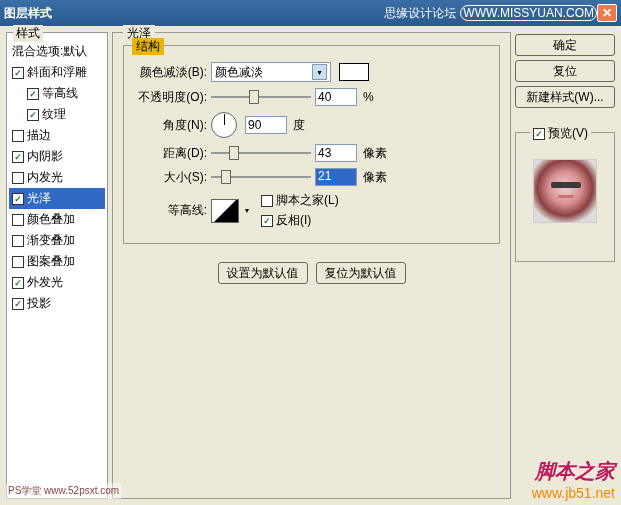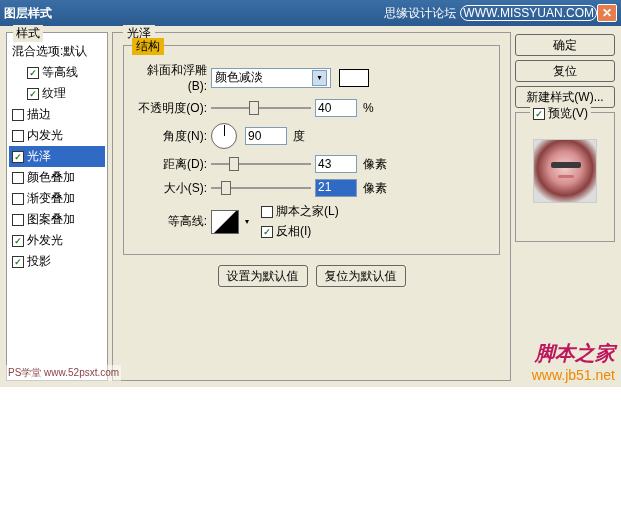--- a/index.html
+++ b/index.html
@@ -1,21 +1,21 @@
 <!DOCTYPE html>
 <html><head>
 <meta charset="utf-8">
 <style>
 *{box-sizing:border-box;margin:0;padding:0;font-family:"Microsoft YaHei",SimSun,sans-serif;font-size:12px}
 body{background:#fff;width:621px;height:505px;overflow:hidden;position:relative}
 .titlebar{background:linear-gradient(#3a6ea5,#2a5a8f);color:#fff;height:26px;display:flex;align-items:center;padding:0 4px;font-weight:bold;font-size:13px}
 .titlebar-text{flex:1}
 .titlebar-right{display:flex;align-items:center;gap:4px;font-size:10px;font-weight:normal}
 .close-btn{width:20px;height:18px;background:#e77c4c;border:1px solid #fff;border-radius:2px;display:flex;align-items:center;justify-content:center;color:#fff;font-weight:bold}
-.dialog-body{background:#ece9d8;height:361px;display:flex;padding:6px;gap:4px;position:relative}
+.dialog-body{background:#ece9d8;height:479px;display:flex;padding:6px;gap:4px;position:relative}
 .styles-panel{width:102px;border:1px solid #999;background:#fff;position:relative}
 .styles-header{position:absolute;top:-8px;left:6px;background:#ece9d8;padding:0 3px;font-size:12px}
 .styles-list{padding:8px 2px 2px 2px}
 .style-item{display:flex;align-items:center;padding:2px 3px;gap:3px;cursor:pointer}
 .style-item.selected{background:#316ac5;color:#fff}
 .style-item.indent{padding-left:18px}
 .cb{width:12px;height:12px;border:1px solid #333;background:#fff;display:inline-flex;align-items:center;justify-content:center;font-size:9px;color:#000;flex-shrink:0}
 .cb.checked::before{content:"✓";color:#2a7a2a;font-weight:bold}
 .main-panel{flex:1;position:relative;border:1px solid #999;padding:8px}
 .main-header{position:absolute;top:-8px;left:10px;background:#ece9d8;padding:0 4px}
@@ -29,24 +29,24 @@
 .slider{width:100px;height:18px;position:relative;display:flex;align-items:center}
 .slider-track{height:2px;background:#999;width:100%;position:relative}
 .slider-thumb{position:absolute;width:10px;height:14px;background:#ece9d8;border:1px solid #666;top:-6px}
 .num-input{width:42px;height:18px;border:1px solid #7f9db9;background:#fff;padding:0 2px;text-align:left}
 .num-input.sel{background:#316ac5;color:#ffffff}
 .unit{margin-left:2px}
 .angle-dial{width:26px;height:26px;border:1px solid #666;border-radius:50%;background:#fff;position:relative}
 .angle-dial::after{content:"";position:absolute;width:1px;height:11px;background:#000;left:12px;top:1px}
 .contour-thumb{width:28px;height:24px;border:1px solid #666;background:linear-gradient(135deg,#fff 0%,#fff 48%,#000 52%,#000 100%)}
 .cb-label{display:flex;align-items:center;gap:3px}
-.btn-row{display:flex;justify-content:center;gap:8px;margin-top:10px}
+.btn-row{display:flex;justify-content:center;gap:8px;margin-top:18px}
 .btn{min-width:85px;height:22px;border:1px solid #666;background:#ece9d8;border-radius:3px;padding:0 8px;cursor:pointer}
 .right-panel{width:100px;display:flex;flex-direction:column;gap:4px;padding-top:2px}
-.preview-group{border:1px solid #999;margin-top:0;padding:22px 8px 10px 8px;position:relative;height:130px}
+.preview-group{border:1px solid #999;margin-top:20px;padding:22px 8px 10px 8px;position:relative;height:130px}
 .preview-cb{position:absolute;top:-8px;left:14px;background:#ece9d8;padding:0 3px;display:flex;align-items:center;gap:3px}
 .preview-img{width:64px;height:64px;margin:4px auto;background:radial-gradient(circle at 50% 45%,#f0d0d0 0%,#d89090 35%,#8b4040 60%,#ddd 80%);position:relative;border:1px solid #ccc}
 .preview-img::before{content:"";position:absolute;width:30px;height:6px;background:#3a3a3a;top:22px;left:17px;border-radius:2px}
 .preview-img::after{content:"";position:absolute;width:16px;height:3px;background:#d07070;top:35px;left:24px;border-radius:2px}
 .watermark-left{position:absolute;bottom:6px;left:6px;color:#844;font-size:10px;background:rgba(255,255,255,.5);padding:1px 2px}
 .watermark-right{position:absolute;bottom:4px;right:6px;text-align:right}
 .wm-main{color:#be185d;font-size:20px;font-weight:bold;font-style:italic;font-family:"KaiTi",serif}
 .wm-sub{color:#e80;font-size:14px}
 </style>
 </head>
@@ -62,31 +62,39 @@
 </div>
 
 <div class="dialog-body">
 
   <div class="styles-panel">
     <div class="styles-header">样式</div>
     <div class="styles-list">
       <div class="style-item">
           <span>混合选项:默认</span>
         </div>
+      <div class="style-item">
+          <span class="cb checked"></span>
+          <span>斜面和浮雕</span>
+        </div>
       <div class="style-item indent">
           <span class="cb checked"></span>
           <span>等高线</span>
         </div>
       <div class="style-item indent">
           <span class="cb checked"></span>
           <span>纹理</span>
         </div>
       <div class="style-item">
           <span class="cb"></span>
           <span>描边</span>
+        </div>
+      <div class="style-item">
+          <span class="cb checked"></span>
+          <span>内阴影</span>
         </div>
       <div class="style-item">
           <span class="cb"></span>
           <span>内发光</span>
         </div>
       <div class="style-item selected">
           <span class="cb checked"></span>
           <span>光泽</span>
         </div>
       <div class="style-item">
@@ -111,21 +119,21 @@
         </div>
     </div>
   </div>
 
   <div class="main-panel">
     <div class="main-header">光泽</div>
     <div class="struct-group">
       <div class="struct-header">结构</div>
 
       <div class="form-row">
-        <span class="form-label">斜面和浮雕(B):</span>
+        <span class="form-label">颜色减淡(B):</span>
         <div class="dropdown">
           <span>颜色减淡</span>
           <span class="dropdown-arrow">▾</span>
         </div>
         <div class="swatch"></div>
       </div>
 
       <div class="form-row">
         <span class="form-label">不透明度(O):</span>
         <div class="slider">

